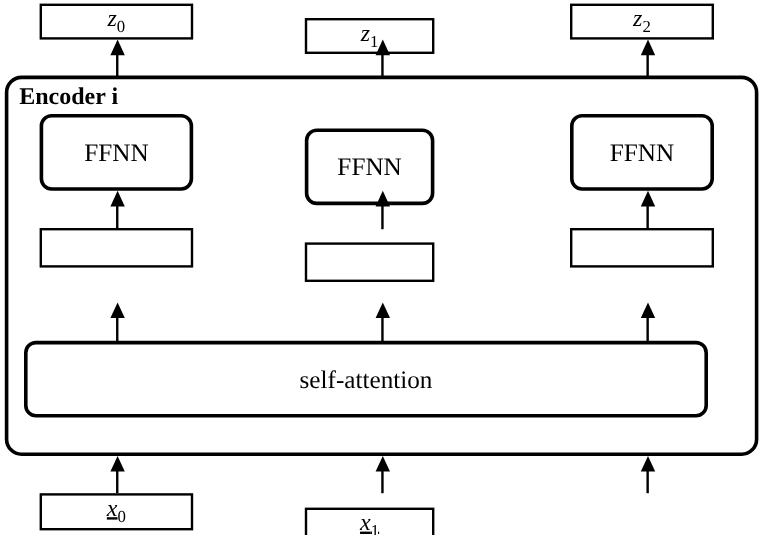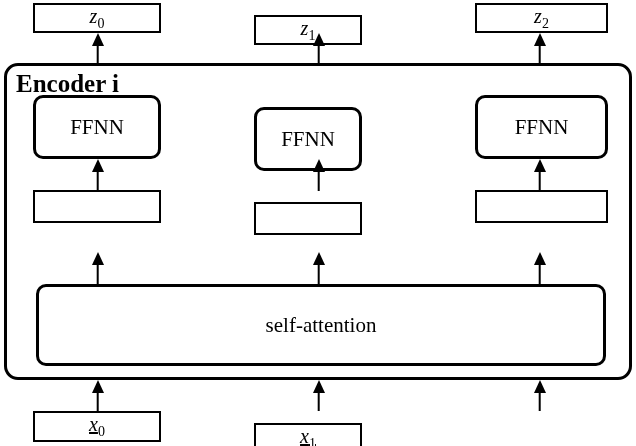--- a/index.html
+++ b/index.html
@@ -45,34 +45,34 @@
     width: 628px; height: 317px;
     border: 3px solid #000000;
     border-radius: 14px;
     background: #ffffff;
     z-index: 1;
   }
   .encoder-label {
     position: absolute;
     left: 16px; top: 70px;
     font-weight: bold;
-    font-size: 25px;
+    font-size: 20px;
     z-index: 2;
   }
   
   .c1 { left: 33px;  width: 128px; }
   .c2 { left: 254px; width: 108px; margin-top: 12px; }
-  .c3 { left: 475px; width: 133px; }
+  .c3 { left: 475px; width: 120px; }
   .row-z    { top: 3px;   height: 30px; }
   .row-ffnn { top: 95px;  height: 64px; }
   .row-mid  { top: 190px; height: 33px; }
   .row-x    { top: 411px; height: 31px; text-decoration: underline; }
   .sa-box {
-    left: 36px; top: 284px;
-    width: 570px; height: 82px;
+    left: 20px; top: 284px;
+    width: 570px; height: 64px;
   }
   
   .arrow {
     position: absolute;
     width: 13px;
     z-index: 3;
   }
   .arrow .shaft {
     position: absolute;
     left: 50%;

